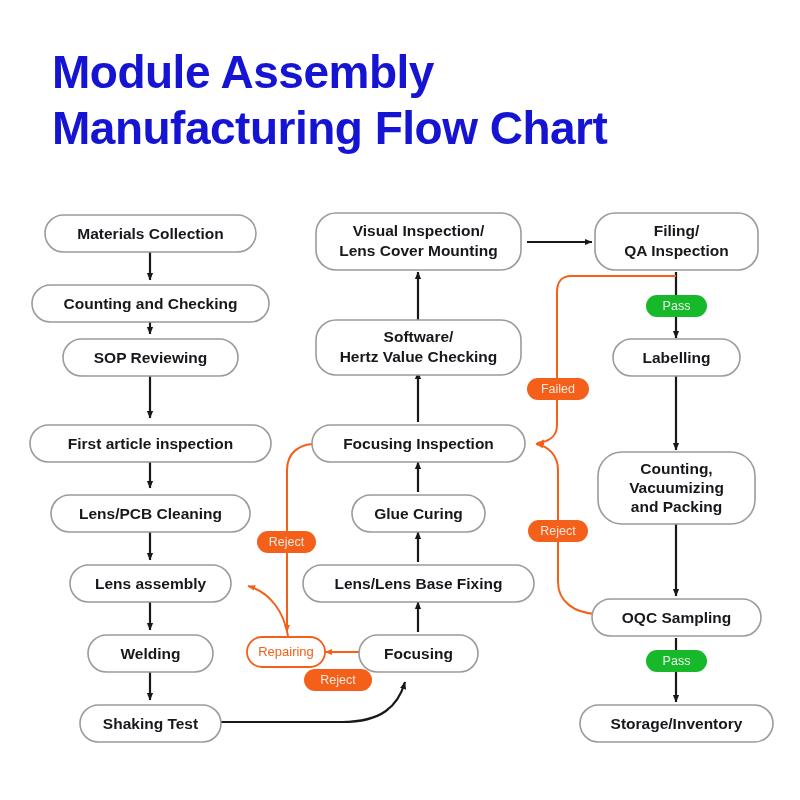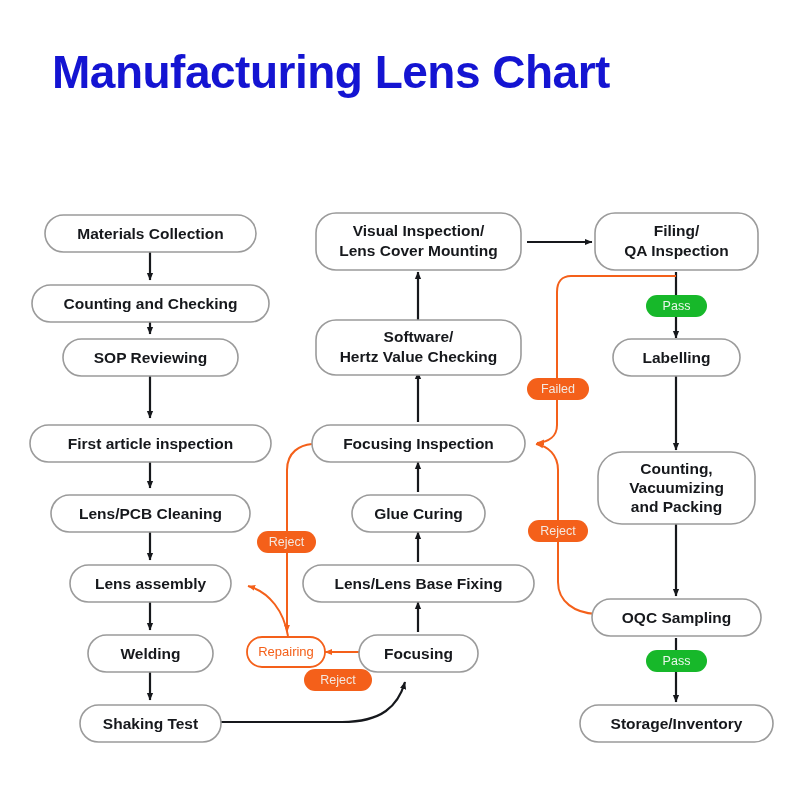--- a/index.html
+++ b/index.html
@@ -92,21 +92,22 @@
     text-anchor: middle;
     dominant-baseline: middle;
   }
 </style>
 </head>
 <body>
 
 <div id="chart-root">
 
   <div class="title-block">
-    <div class="title-line">Manufacturing Lens Chart</div>
+    <div class="title-line">Module Assembly</div>
+    <div class="title-line">Manufacturing Flow Chart</div>
   </div>
 
   <svg id="flow" viewBox="0 0 800 800">
     <defs>
       <marker id="arrowBlack" markerWidth="9" markerHeight="9" refX="7.2" refY="3.6" orient="auto" markerUnits="userSpaceOnUse">
         <path d="M0,0.4 L7.6,3.6 L0,6.8 z" fill="#16181c"></path>
       </marker>
       <marker id="arrowOrange" markerWidth="9" markerHeight="9" refX="7.2" refY="3.6" orient="auto" markerUnits="userSpaceOnUse">
         <path d="M0,0.6 L7.6,3.6 L0,6.6 z" fill="#f4601a"></path>
       </marker>

